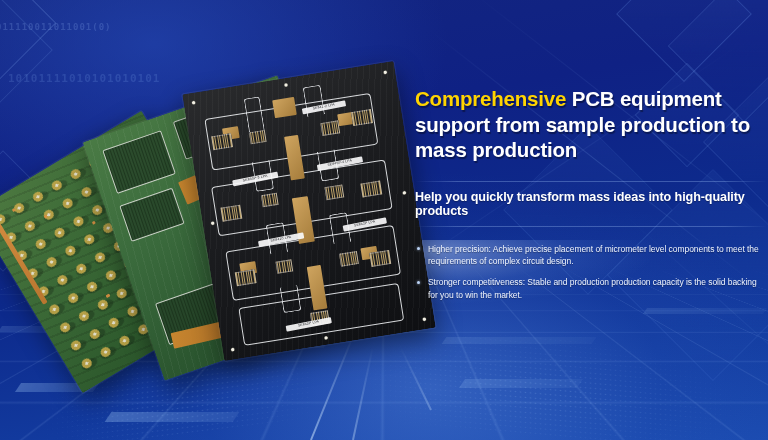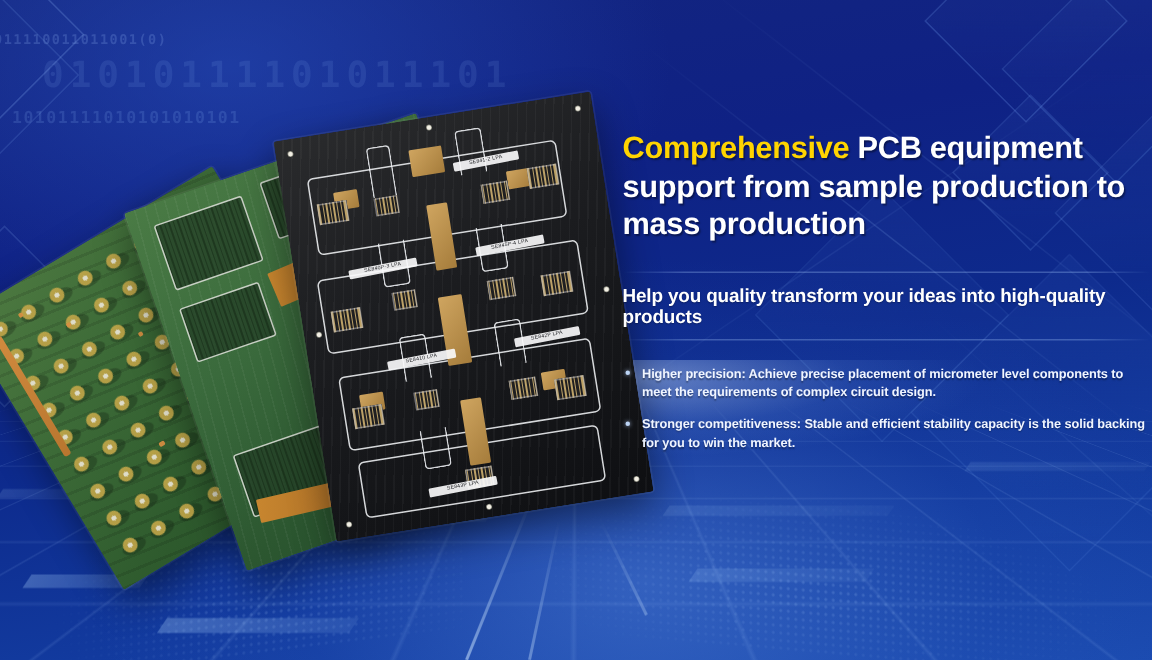--- a/index.html
+++ b/index.html
@@ -278,21 +278,21 @@
   .bullets {
     list-style:none;
     margin-top:16px;
   }
   .bullets li {
     position:relative;
     padding-left:13px;
     margin-bottom:9px;
     font-size:8.5px;
     line-height:12.4px;
-    font-weight:700;
+    font-weight:400;
     color:#f0f5ff;
     letter-spacing:-0.05px;
     text-shadow:0 1px 1px rgba(0,0,0,0.35);
   }
   .bullets li::before {
     content:"";
     position:absolute;
     left:2px; top:4.6px;
     width:3px; height:3px;
     border-radius:50%;
@@ -301,21 +301,20 @@
   }
 </style>
 </head>
 <body>
 
 <div id="banner">
 
   <div class="layer">
 
     <div class="binary bin1">011110011011001(0)</div>
-    <div class="binary bin2">01010111101011101</div>
     <div class="binary bin4">10101111010101010101</div>
 
     <div class="chevron chev-a"></div>
     <div class="chevron chev-b"></div>
     <div class="chevron chev-c"></div>
 
     <div class="diamond dia-1"></div>
     <div class="diamond dia-2"></div>
     <div class="diamond dia-3"></div>
     <div class="diamond dia-4"></div>
@@ -429,22 +428,22 @@
       <div class="vhole" style="right:8px;  top:130px;"></div>
       <div class="vhole" style="left:8px;   top:130px;"></div>
     </div>
   </div>
 
   <div class="content">
 
     <h1 class="headline"><span class="hl">Comprehensive</span><span> PCB equipment support from sample production to mass production</span></h1>
 
     <div class="rule rule-top"></div>
-    <div class="subhead">Help you quality transform your ideas into high-quality products</div>
+    <div class="subhead">Help you quickly transform mass ideas into high-quality products</div>
     <div class="rule rule-bot"></div>
 
     <ul class="bullets">
       <li>Higher precision: Achieve precise placement of micrometer level components to meet the requirements of complex circuit design.</li>
-      <li>Stronger competitiveness: Stable and efficient stability capacity is the solid backing for you to win the market.</li>
+      <li>Stronger competitiveness: Stable and production production capacity is the solid backing for you to win the market.</li>
     </ul>
   </div>
 
 </div>
 
 </body></html>

